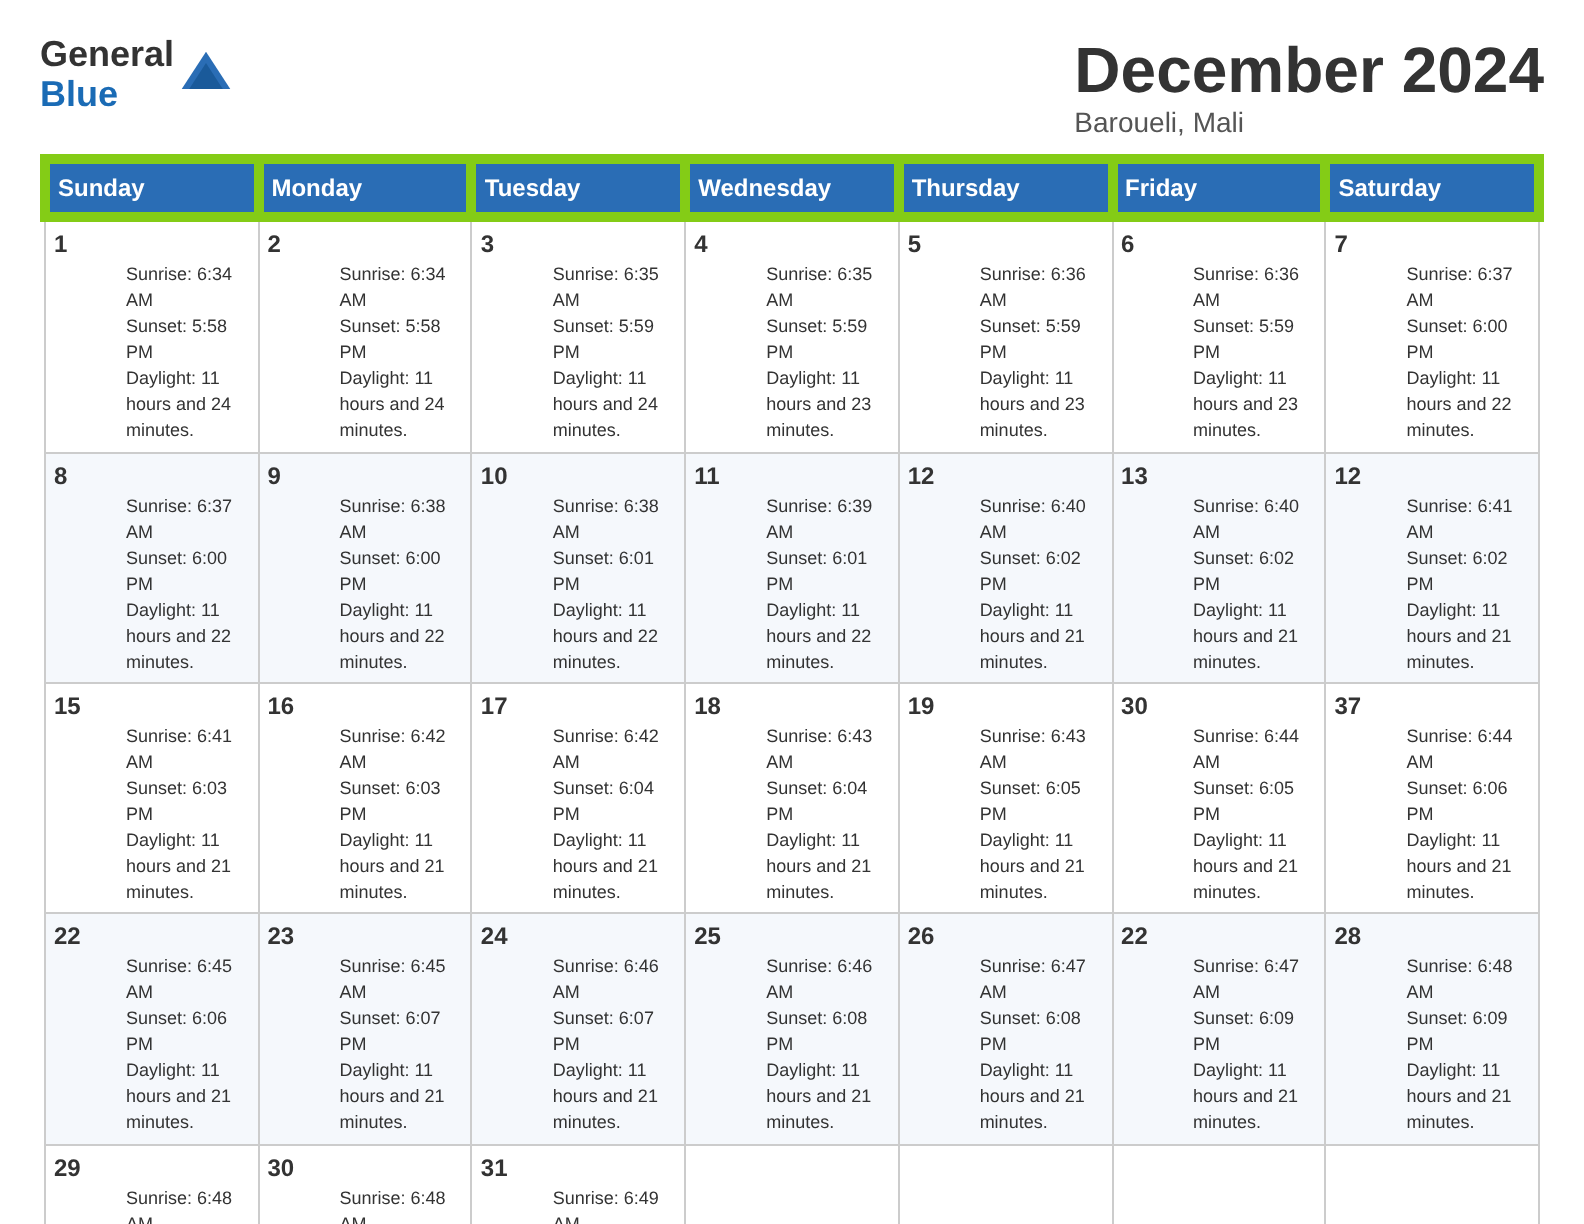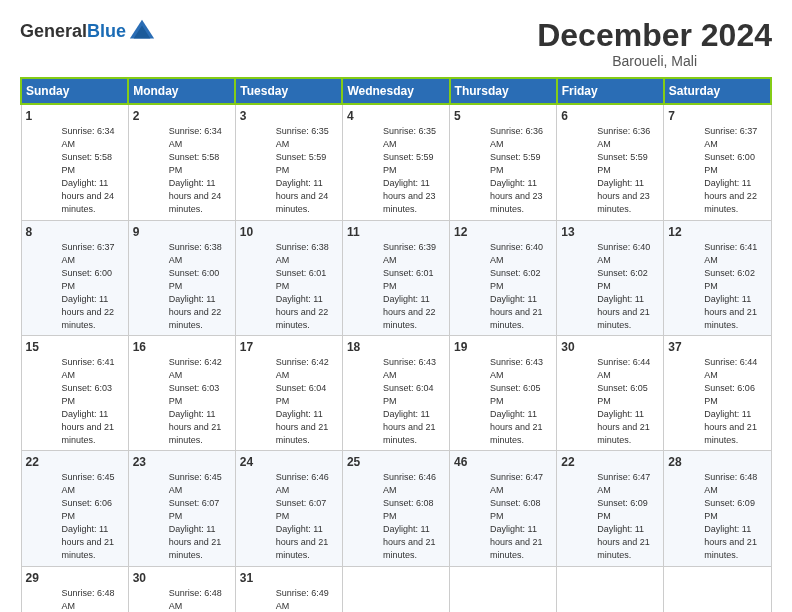--- a/index.html
+++ b/index.html
@@ -21,40 +21,40 @@
       justify-content: space-between;
       align-items: flex-start;
       margin-bottom: 8px;
     }
     .logo {
       display: flex;
       align-items: center;
     }
     .logo-text {
       display: flex;
-      flex-direction: row;
+      flex-direction: column;
       line-height: 1.1;
     }
     .logo-general {
       font-size: 18px;
       font-weight: bold;
       color: #333;
     }
     .logo-blue {
       font-size: 18px;
       font-weight: bold;
       color: #1a6bb5;
     }
     .logo-icon {
       width: 28px;
       height: 28px;
       margin-left: 2px;
     }
     .title-block {
-      text-align: center;
+      text-align: left;
       margin-left: 40px;
     }
     .month-year {
       font-size: 32px;
       font-weight: bold;
       color: #333;
       line-height: 1.1;
     }
     .location {
       font-size: 14px;
@@ -65,21 +65,21 @@
       border-collapse: collapse;
       table-layout: fixed;
     }
     .calendar th {
       background: #2a6db5;
       color: #fff;
       font-size: 12px;
       font-weight: bold;
       padding: 5px 4px;
       text-align: left;
-      border: 2px solid #84cc16;
+      border: 5px solid #84cc16;
       margin-left: 48px;
     }
     .calendar td {
       border: 1px solid #ccc;
       vertical-align: top;
       padding: 4px 4px 3px 4px;
       font-size: 9.5px;
       color: #333;
       height: 78px;
       background: #fff;
@@ -242,21 +242,21 @@
           </td>
           <td>
             <span class="day-num">24</span>
             <div class="day-info">Sunrise: 6:46 AM<br>Sunset: 6:07 PM<br>Daylight: 11 hours and 21 minutes.</div>
           </td>
           <td>
             <span class="day-num">25</span>
             <div class="day-info">Sunrise: 6:46 AM<br>Sunset: 6:08 PM<br>Daylight: 11 hours and 21 minutes.</div>
           </td>
           <td>
-            <span class="day-num">46</span>
+            <span class="day-num">26</span>
             <div class="day-info">Sunrise: 6:47 AM<br>Sunset: 6:08 PM<br>Daylight: 11 hours and 21 minutes.</div>
           </td>
           <td>
             <span class="day-num">22</span>
             <div class="day-info">Sunrise: 6:47 AM<br>Sunset: 6:09 PM<br>Daylight: 11 hours and 21 minutes.</div>
           </td>
           <td>
             <span class="day-num">28</span>
             <div class="day-info">Sunrise: 6:48 AM<br>Sunset: 6:09 PM<br>Daylight: 11 hours and 21 minutes.</div>
           </td>

